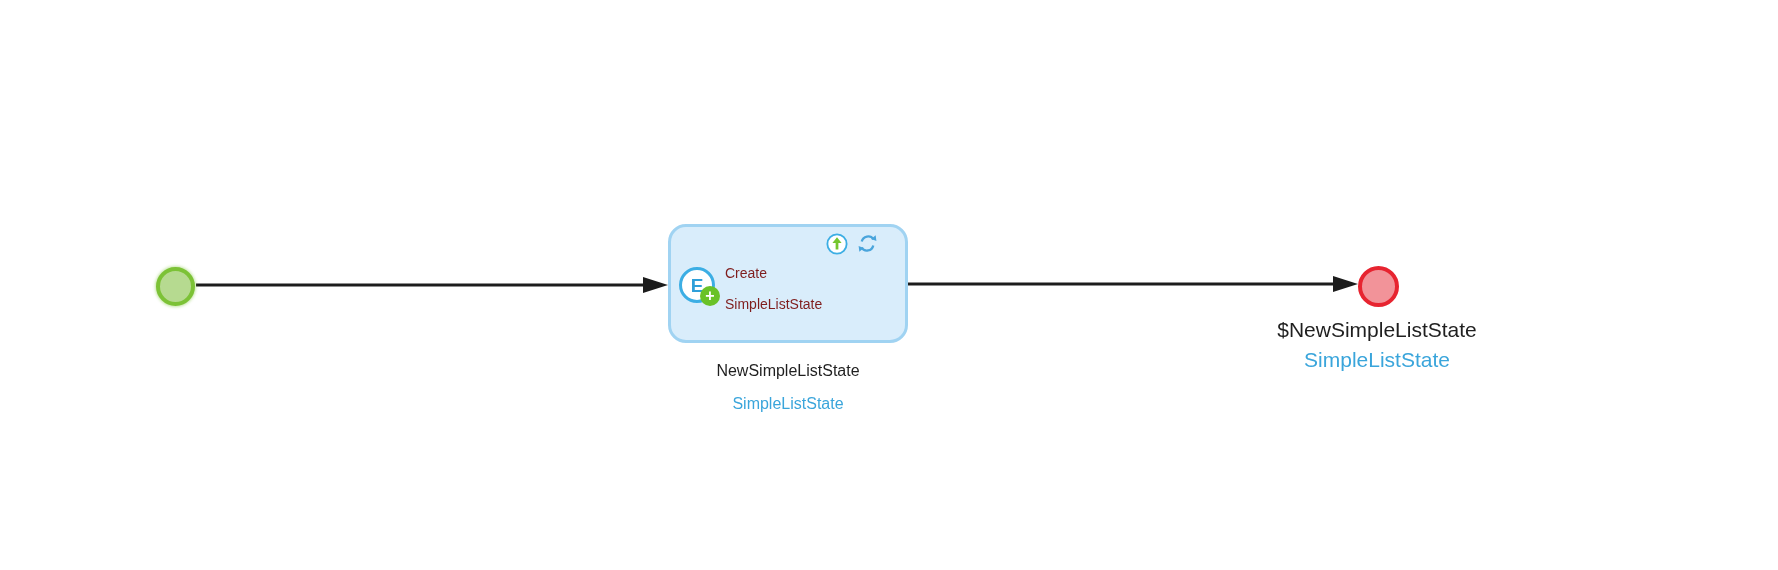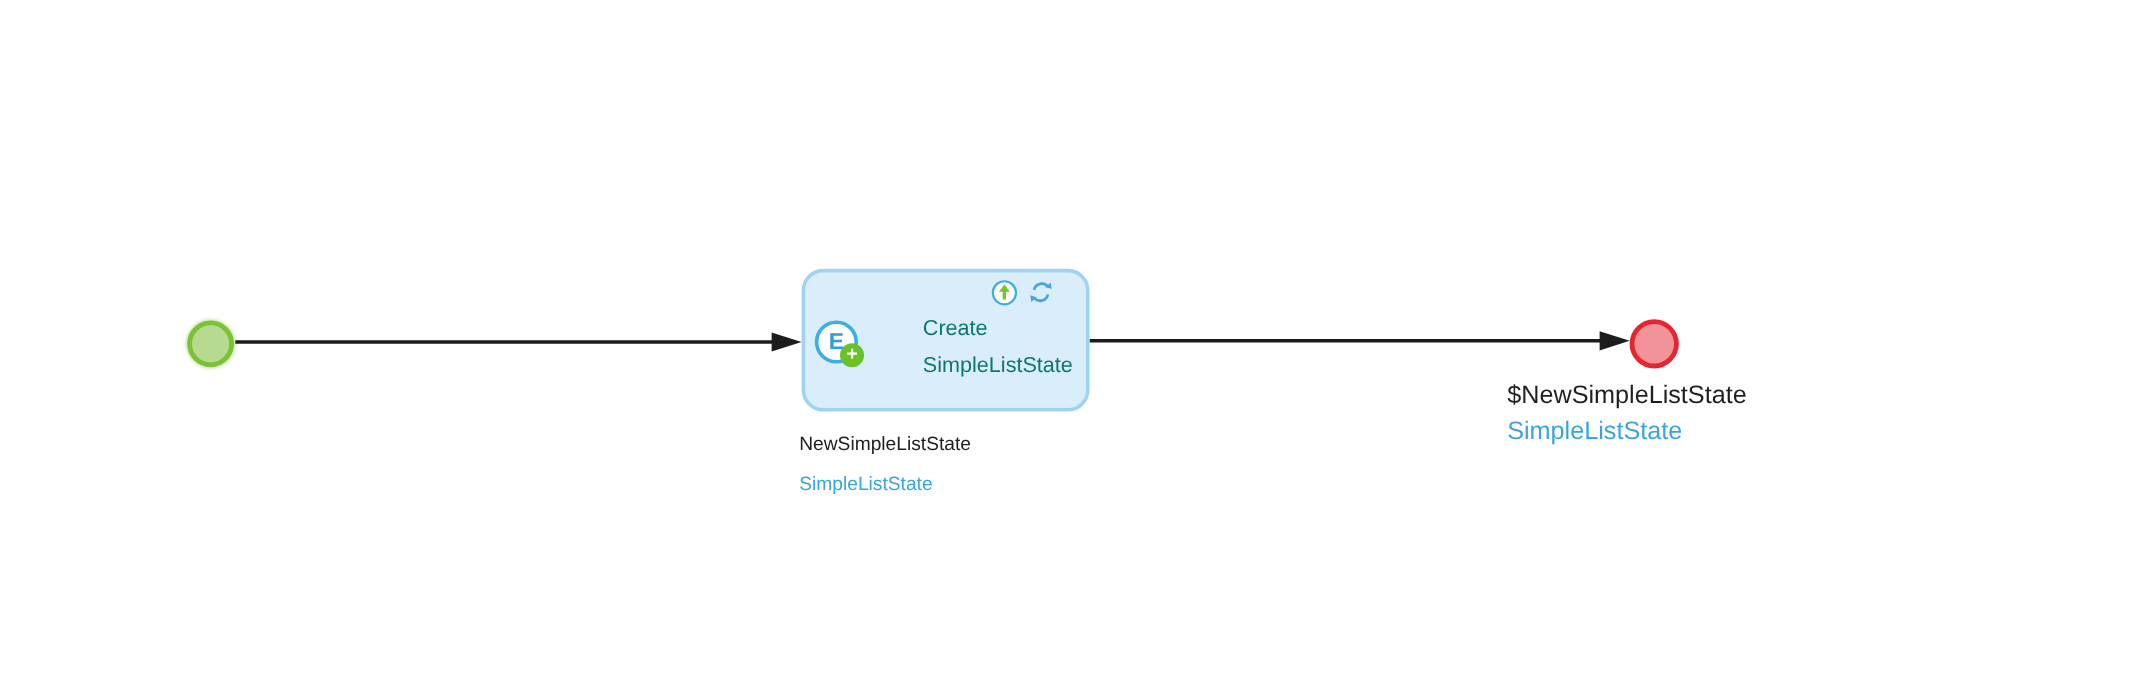--- a/index.html
+++ b/index.html
@@ -38,28 +38,27 @@
   }
   .entity-letter { color: #2f9fd9; font-size: 19px; font-weight: bold; line-height: 1; }
   .plus-badge {
     position: absolute; left: 18px; top: 16px; width: 20px; height: 20px;
     background: #69c228; border-radius: 50%;
     display: flex; align-items: center; justify-content: center;
     color: #ffffff; font-size: 16px; font-weight: bold; line-height: 1;
   }
   .activity-label {
     position: absolute; left: 54px; top: 31px; width: 180px;
-    font-size: 18px; line-height: 31px; color: #0f766e; text-align: left;
+    font-size: 14px; line-height: 31px; color: #7f1d1d; text-align: left;
     white-space: nowrap;
-    margin-left: 44px;
   }
   .corner-icons { position: absolute; left: 155px; top: 5px; display: flex; gap: 8px; align-items: center; }
   .corner-icons svg { display: block; }
 
-  .caption { position: absolute; z-index: 2; }
+  .caption { position: absolute; text-align: center; z-index: 2; }
   .activity-caption { left: 666px; top: 354px; width: 244px; font-size: 16px; line-height: 33px; }
   .end-caption { left: 1256px; top: 315px; width: 242px; font-size: 21px; line-height: 30px; }
   .caption .name { color: #1f1f1f; }
   .caption .type { color: #3aa5db; }
 </style>
 </head>
 <body>
 
 <div class="canvas">
 

